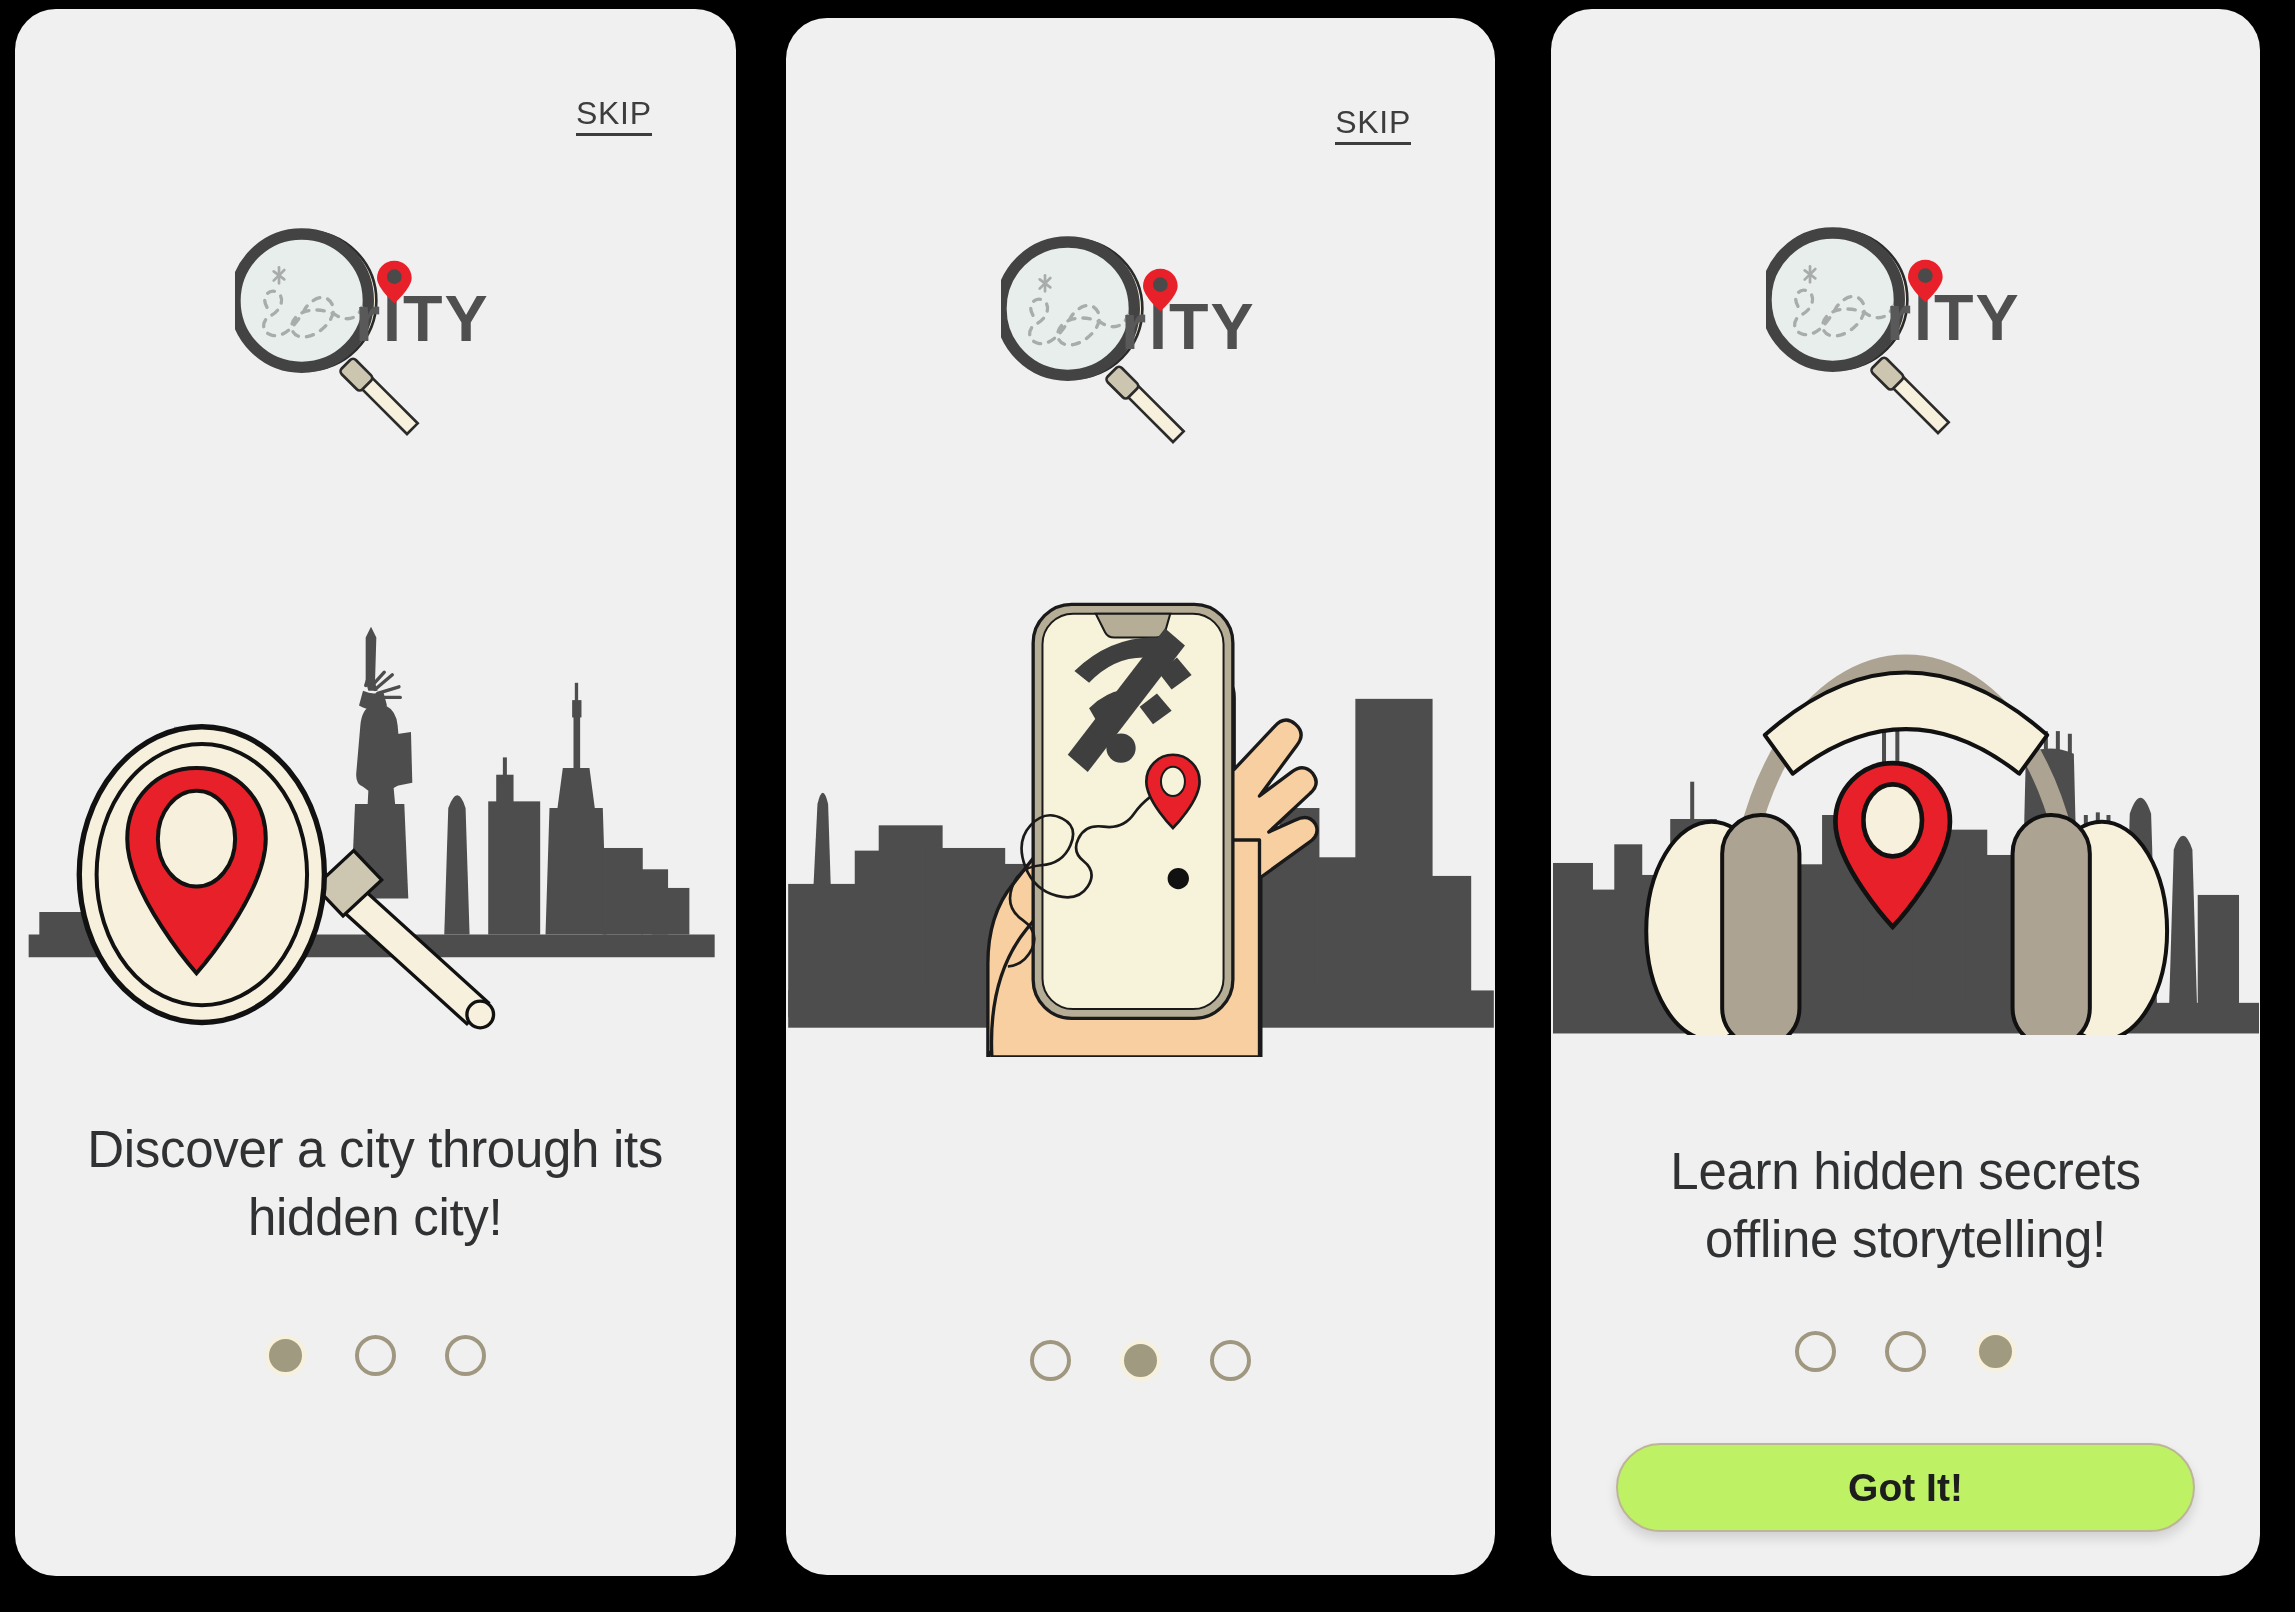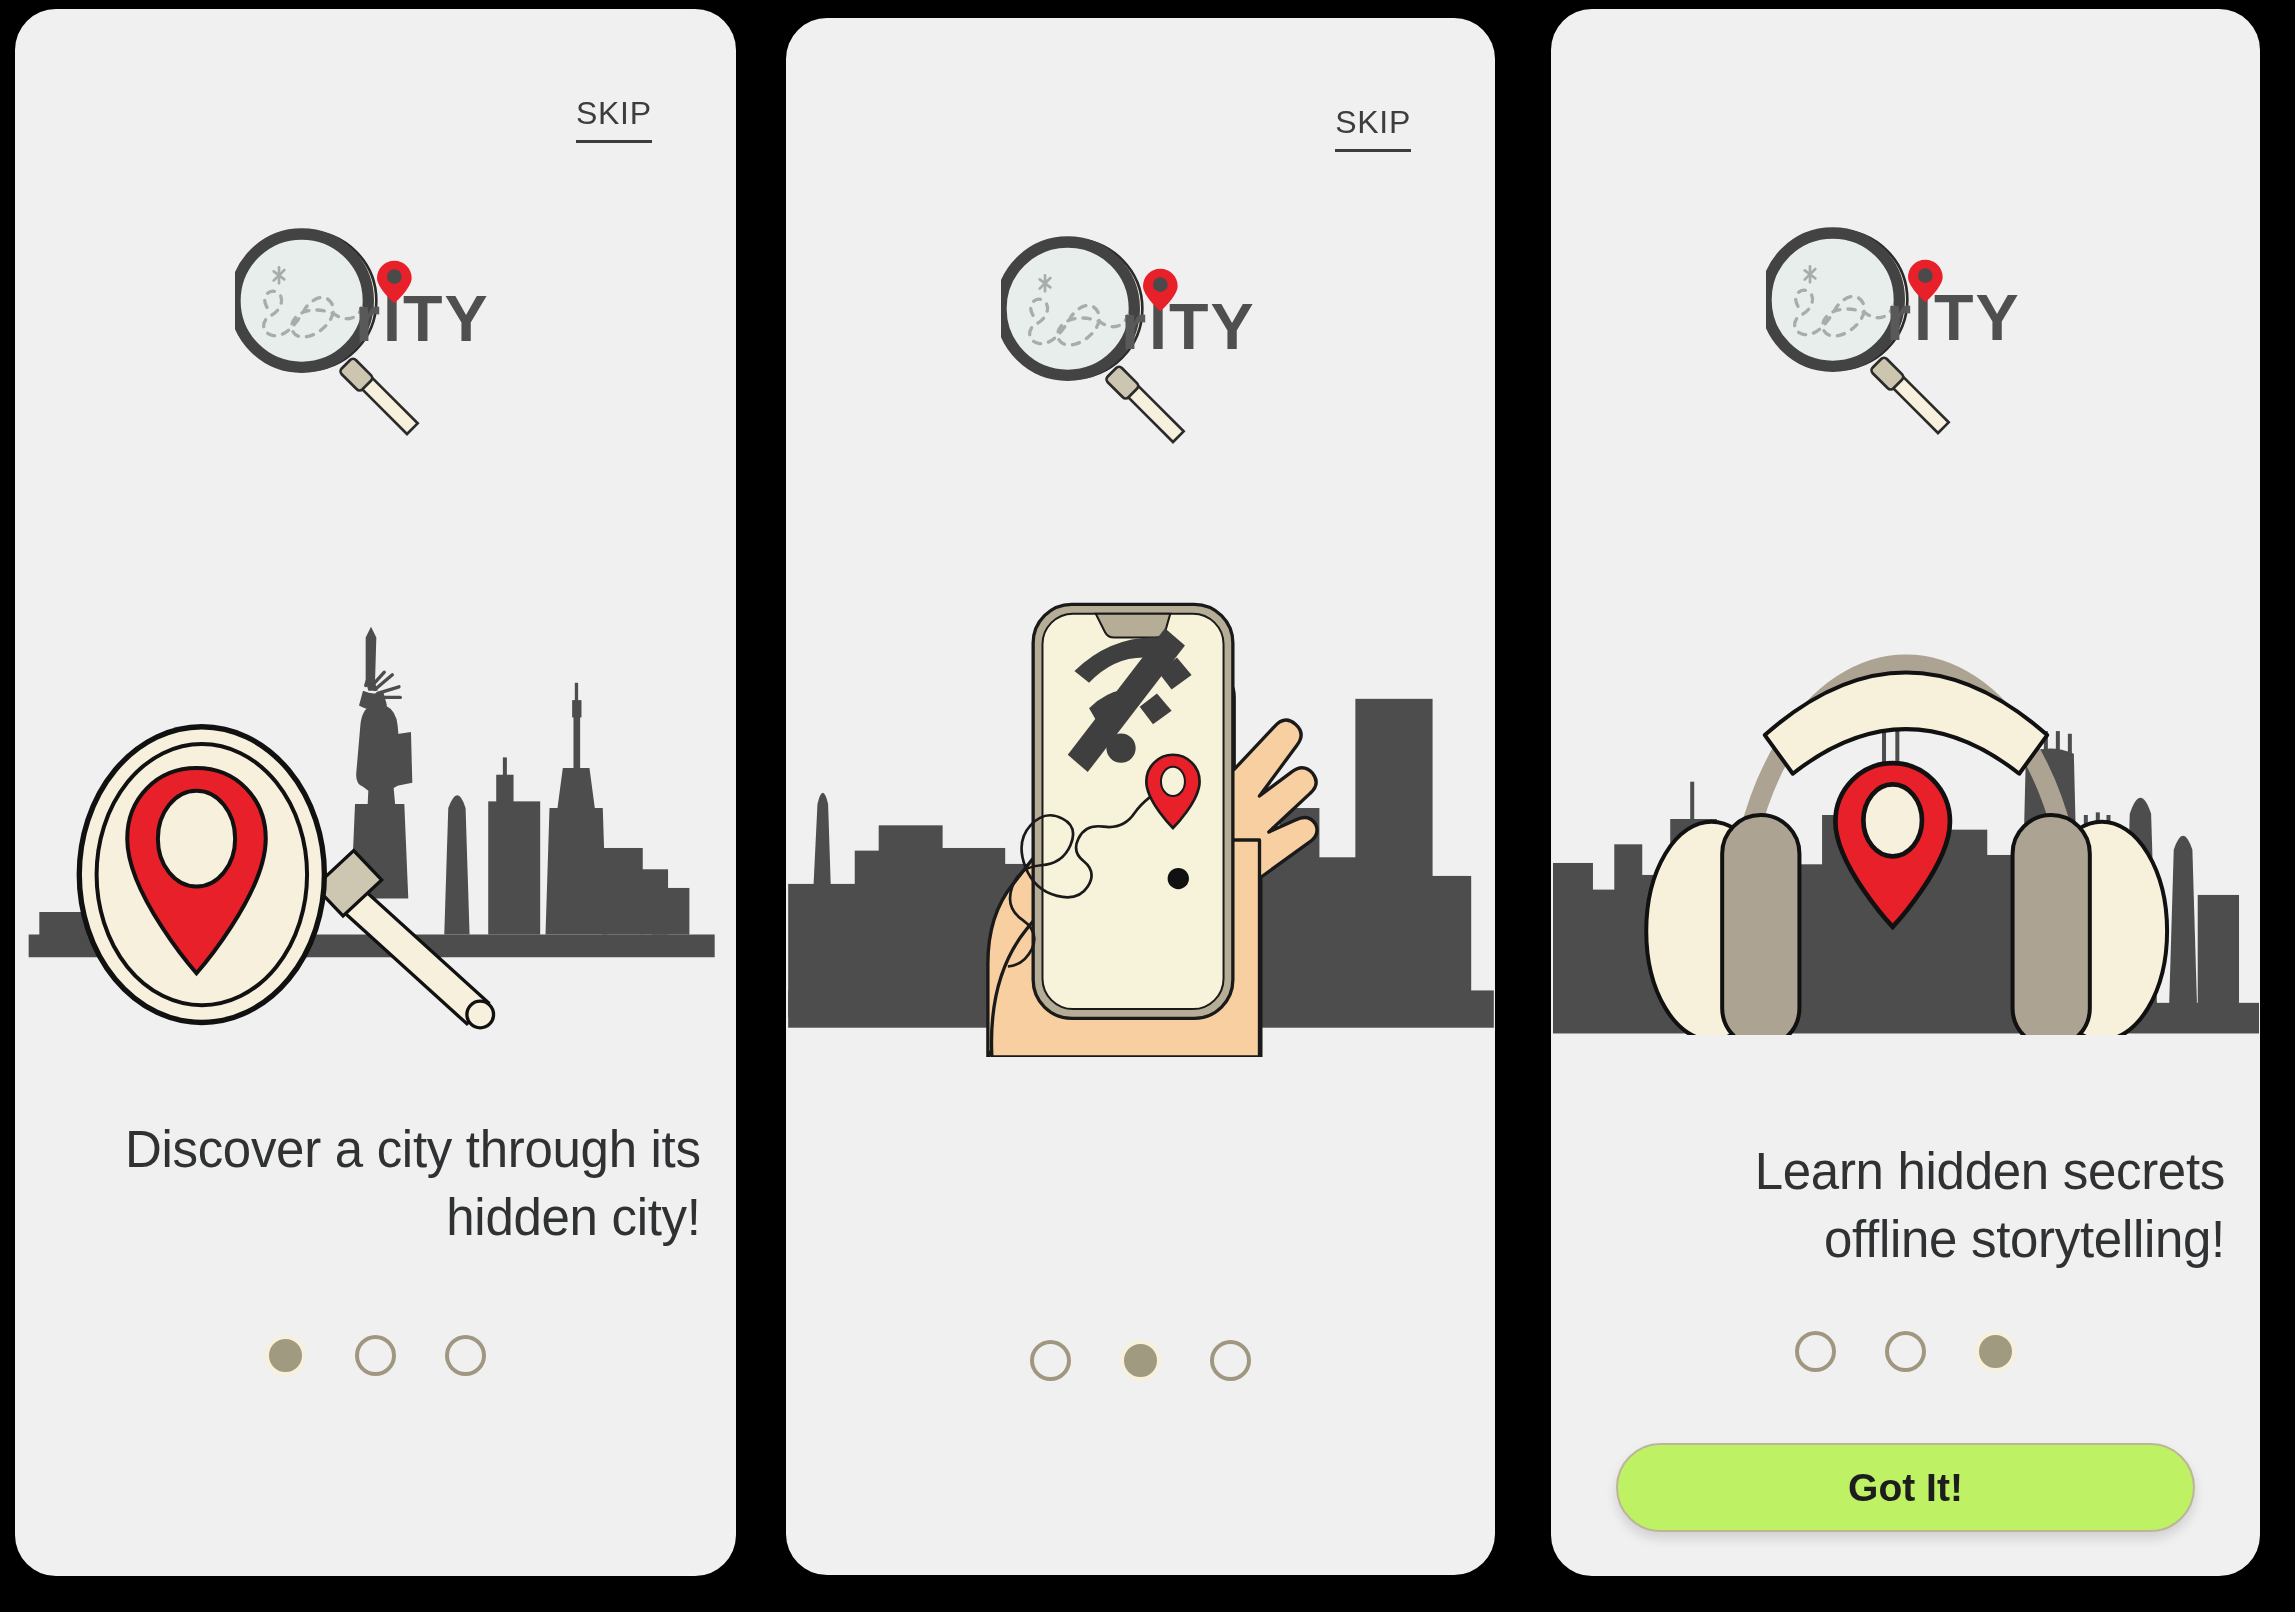--- a/index.html
+++ b/index.html
@@ -34,21 +34,21 @@
   
   .skip-link {
     position: absolute;
     right: 84px;
     top: 88px;
     font-size: 32px;
     letter-spacing: 0.7px;
     color: #3d3d3d;
     font-weight: 400;
     border-bottom: 3.3px solid #3d3d3d;
-    padding-bottom: 11px;
+    padding-bottom: 4px;
     cursor: pointer;
     line-height: 1;
   }
 
   
   .logo-wrap {
     position: absolute;
     left: 0; right: 0;
     display: flex;
     justify-content: center;
@@ -68,21 +68,21 @@
     align-items: flex-end;
   }
   #card-1 .hero { top: 586px; height: 453px; }
   #card-2 .hero { top: 573px; height: 466px; }
   #card-3 .hero { top: 600px; height: 426px; }
 
   
   .caption {
     position: absolute;
     left: 35px; right: 35px;
-    text-align: right;
+    text-align: center;
     font-size: 51px;
     line-height: 1.32;
     color: #2f3133;
     font-weight: 400;
     letter-spacing: -0.3px;
   }
   #card-1 .caption { top: 1107px; }
   #card-2 .caption { top: 1124px; }
   #card-3 .caption { top: 1129px; }
 

